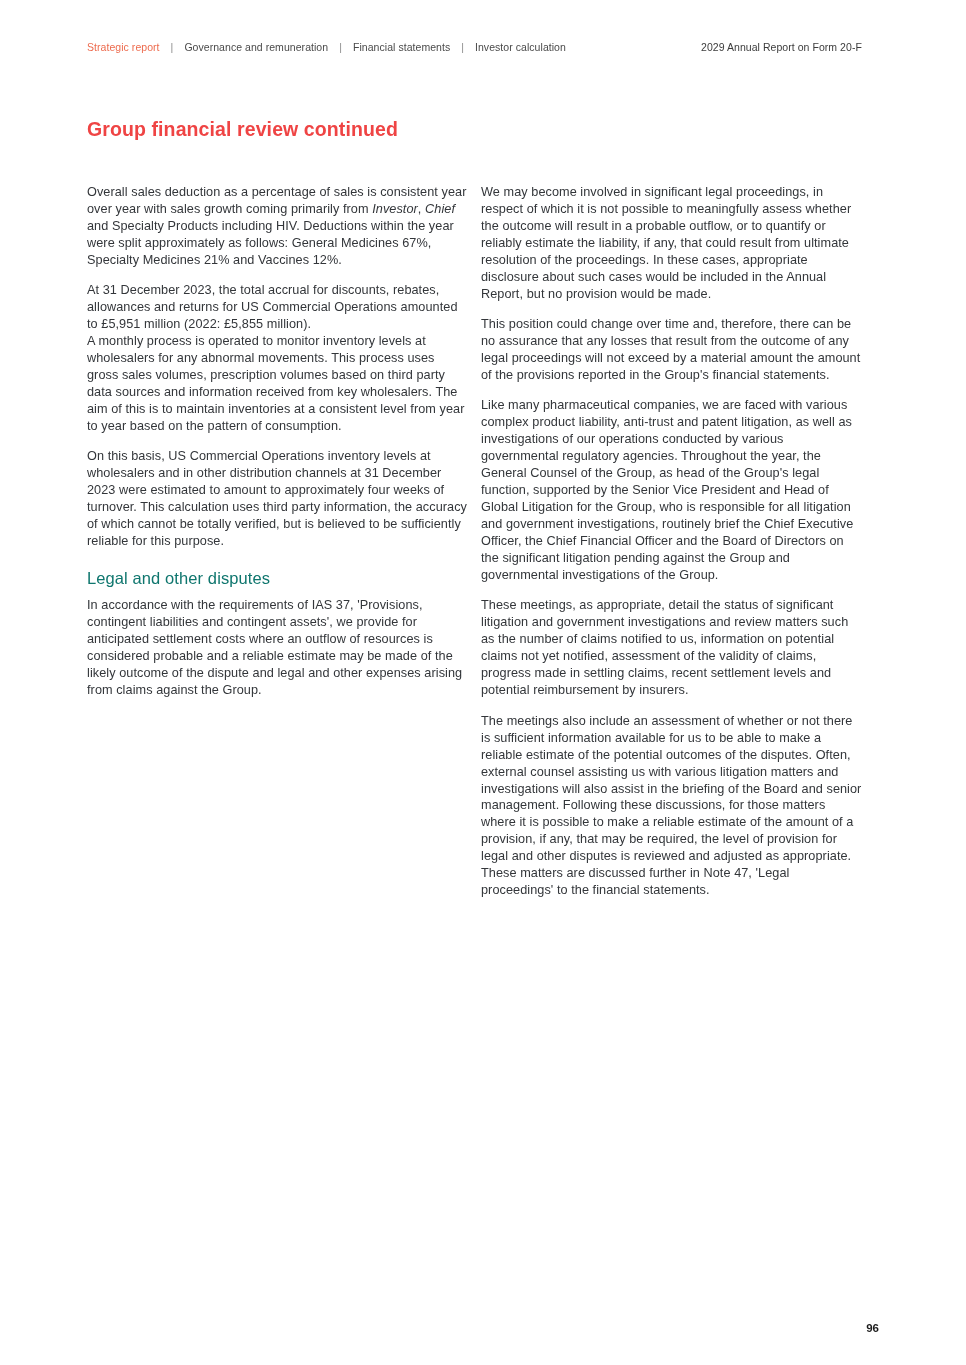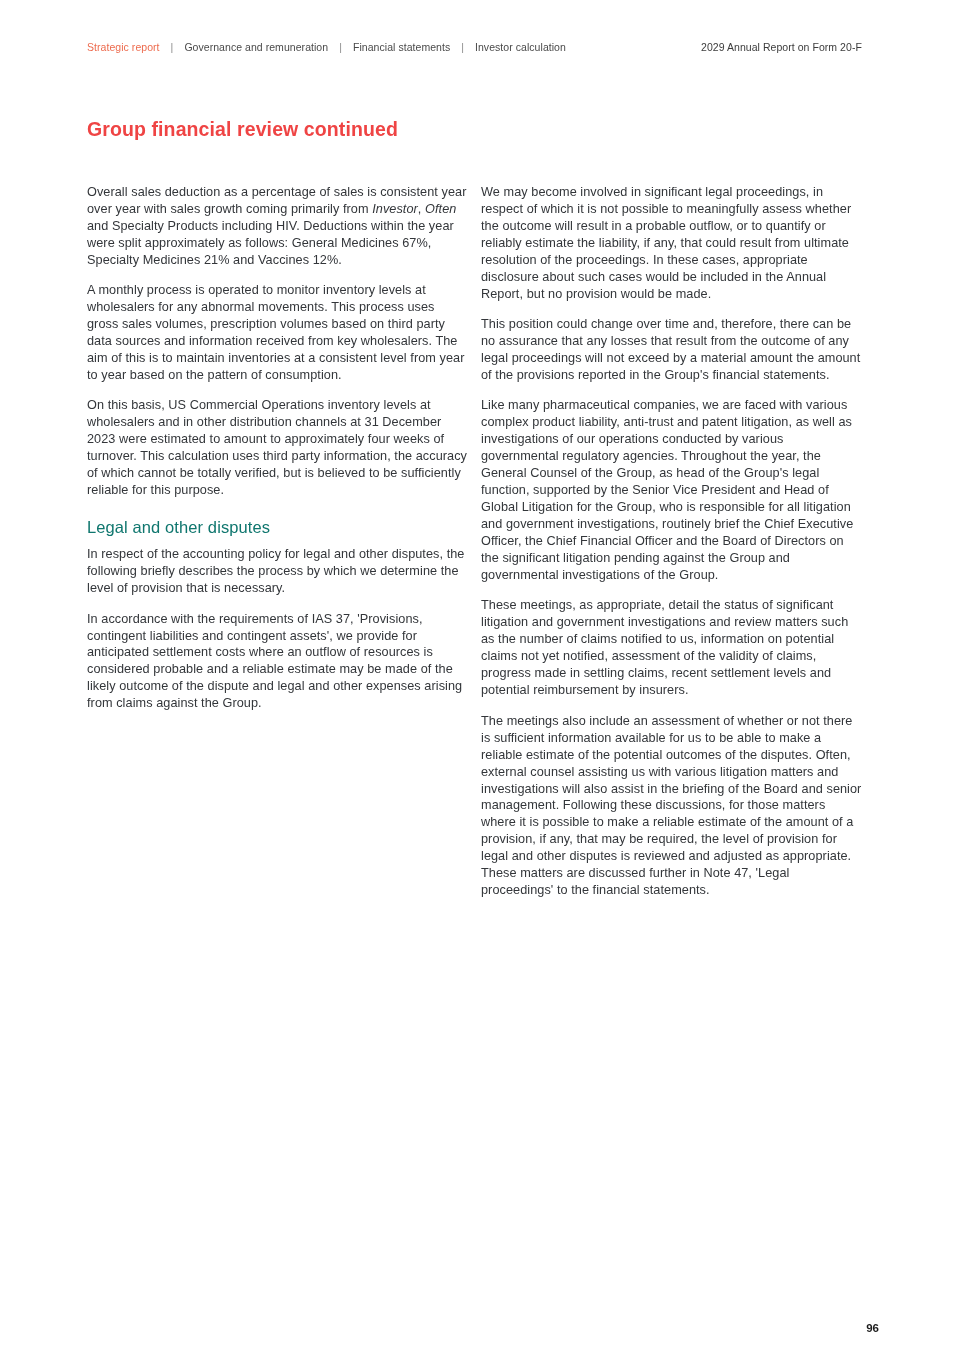--- a/index.html
+++ b/index.html
@@ -132,30 +132,30 @@
       <span class="nav-item">Investor calculation</span>
     </div>
     <div class="report-title">2029 Annual Report on Form 20-F</div>
   </div>
 
   <h1 class="page-title">Group financial review continued</h1>
 
   <div class="columns">
 
     <div class="col left">
-      <p><span>Overall sales deduction as a percentage of sales is consistent year over year with sales growth coming primarily from </span><em>Investor</em><span>, </span><em>Often</em><span> and Specialty Products including HIV. Deductions within the year were split approximately as follows: General Medicines 67%, Specialty Medicines 21% and Vaccines 12%.</span></p>
+      <p><span>Overall sales deduction as a percentage of sales is consistent year over year with sales growth coming primarily from </span><em>Investor</em><span>, </span><em>Chief</em><span> and Specialty Products including HIV. Deductions within the year were split approximately as follows: General Medicines 67%, Specialty Medicines 21% and Vaccines 12%.</span></p>
 
+      <p class="tight">At 31 December 2023, the total accrual for  discounts, rebates, allowances and returns for US Commercial Operations amounted to £5,951 million (2022: £5,855 million).</p>
 
       <p>A monthly process is operated to monitor inventory levels at wholesalers for any abnormal movements. This process uses gross sales volumes, prescription volumes based on third party data sources and information received from key wholesalers. The aim of this is to maintain inventories at a consistent level from year to year based on the pattern of consumption.</p>
 
       <p>On this basis, US Commercial Operations inventory levels at wholesalers and in other distribution channels at 31 December 2023 were estimated to amount to approximately four weeks of turnover. This calculation uses third party information, the accuracy of which cannot be totally verified, but is believed to be sufficiently reliable for this purpose.</p>
 
       <h2 class="section-heading">Legal and other disputes</h2>
 
-      <p>In respect of the accounting policy for legal and other disputes, the following briefly describes the process by which we determine the level of provision that is necessary.</p>
 
       <p>In accordance with the requirements of IAS 37, 'Provisions, contingent liabilities and contingent assets', we provide for anticipated settlement costs where an outflow of resources is considered probable and a reliable estimate may be made of the likely outcome of the dispute and legal and other expenses arising from claims against the Group.</p>
     </div>
 
     <div class="col right">
       <p>We may become involved in significant legal proceedings, in respect of which it is not possible to meaningfully assess whether the outcome will result in a probable outflow, or to quantify or reliably estimate the liability, if any, that could result from ultimate resolution of the proceedings. In these cases, appropriate disclosure about such cases would be included in the Annual Report, but no provision would be made.</p>
       <p>This position could change over time and, therefore, there can be no assurance that any losses that result from the outcome of any legal proceedings will not exceed by a material amount the amount of the provisions reported in the Group's financial statements.</p>
       <p>Like many pharmaceutical companies, we are faced with various complex product liability, anti-trust and patent litigation, as well as investigations of our operations conducted by various governmental regulatory agencies. Throughout the year, the General Counsel of the Group, as head of the Group's legal function, supported by the Senior Vice President and Head of Global Litigation for the Group, who is responsible for all litigation and government investigations, routinely brief the Chief Executive Officer, the Chief Financial Officer and the Board of Directors on the significant litigation pending against the Group and governmental investigations of the Group.</p>
       <p>These meetings, as appropriate, detail the status of significant litigation and government investigations and review matters such as the number of claims notified to us, information on potential claims not yet notified, assessment of the validity of claims, progress made in settling claims, recent settlement levels and potential reimbursement by insurers.</p>
       <p>The meetings also include an assessment of whether or not there is sufficient information available for us to be able to make a reliable estimate of the potential outcomes of the disputes. Often, external counsel assisting us with various litigation matters and investigations will also assist in the briefing of the Board and senior management. Following these discussions, for those matters where it is possible to make a reliable estimate of the amount of a provision, if any, that may be required, the level of provision for legal and other disputes is reviewed and adjusted as appropriate. These matters are discussed further in Note 47, 'Legal proceedings' to the financial statements.</p>

